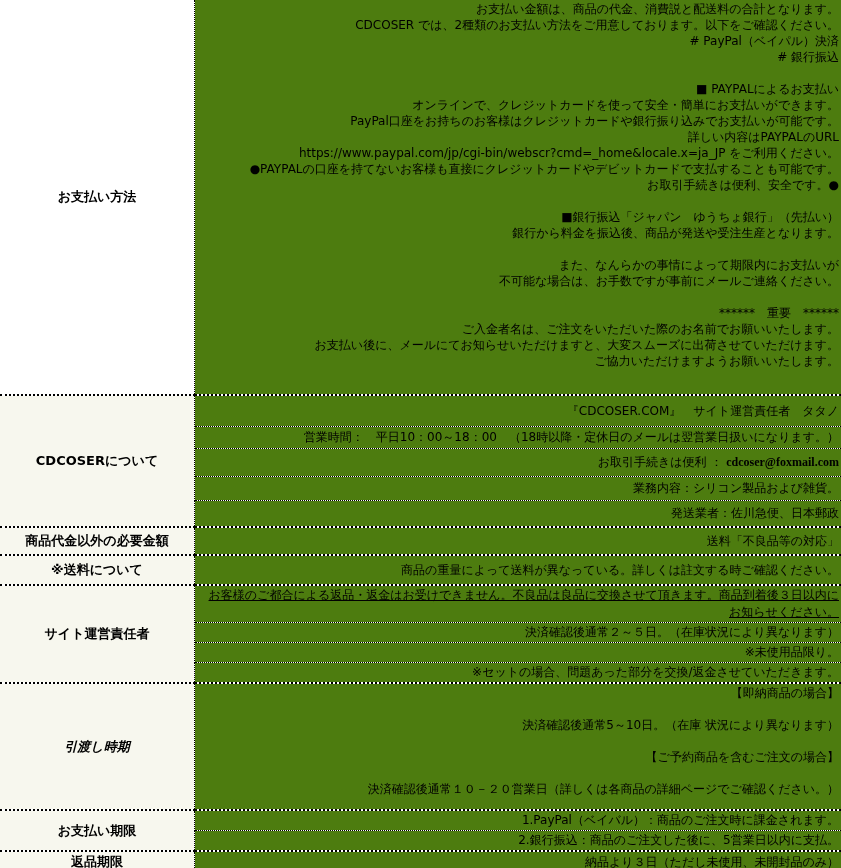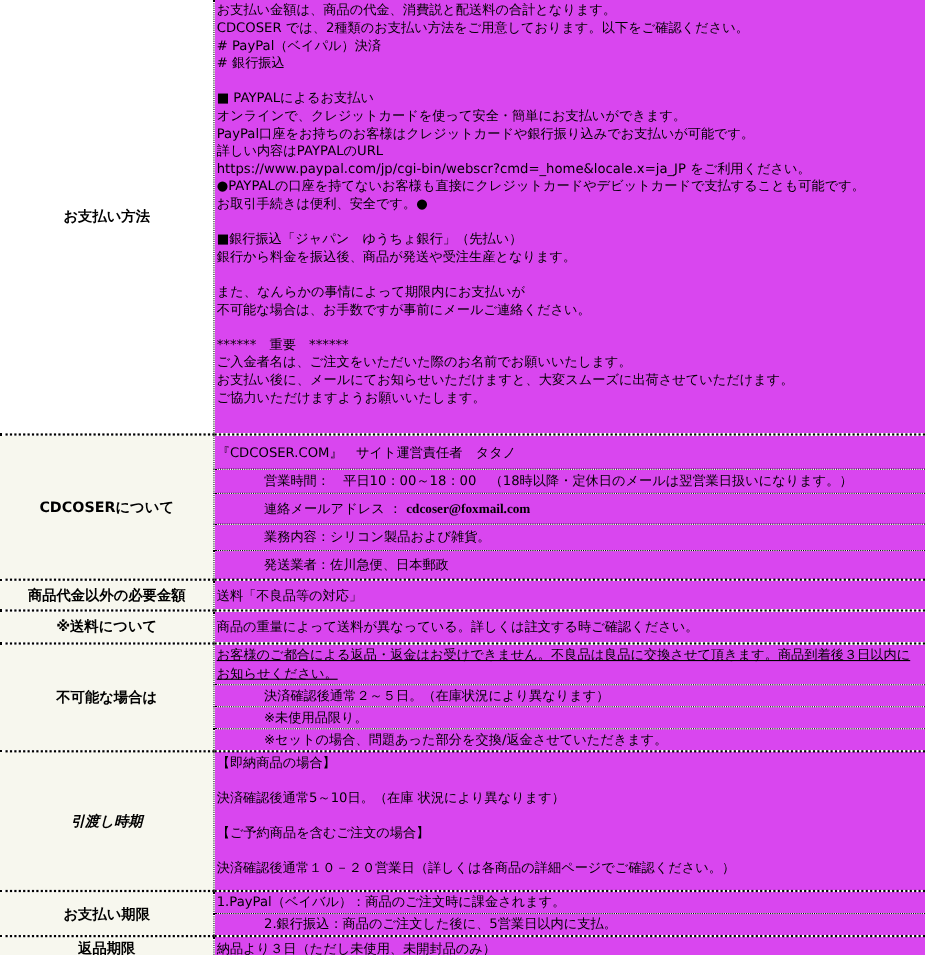--- a/index.html
+++ b/index.html
@@ -21,22 +21,22 @@
     width:190px;
     background:#f7f7ee;
     border-right:1px dotted #000;
     text-align:center;
     font-weight:bold;
     font-size:13px;
   }
   td.label.white-bg{background:#ffffff;}
   
   td.content{
-    background:#d946ef;
-    text-align:left;
+    background:#4d7c0f;
+    text-align:right;
     vertical-align:top;
   }
   td.content.vmid{vertical-align:middle;}
   .multiline{white-space:pre-wrap;line-height:16px;}
   
   tr.major > td{border-top:2px dotted #000;}
   tr.sub > td{border-top:1px dotted #000;padding-left:45px;}
   .email-value{font-weight:bold;font-family:Liberation Serif, serif;}
   
   .h396{height:392px;} .h30{height:28px;} .h21{height:19px;} .h27{height:25px;}
@@ -81,42 +81,42 @@
 
   <tr class="major">
     <td class="label" rowspan="5">CDCOSERについて</td>
     <td class="content vmid h30">『CDCOSER.COM』　サイト運営責任者　タタノ</td>
   </tr>
   <tr class="sub">
     <td class="content vmid h21">営業時間：　平日10：00～18：00　（18時以降・定休日のメールは翌営業日扱いになります。）</td>
   </tr>
   <tr class="sub">
     <td class="content vmid h27">
-      <span>連絡メールアドレス ： </span><span class="email-value">cdcoser@foxmail.com</span>
+      <span>お取引手続きは便利 ： </span><span class="email-value">cdcoser@foxmail.com</span>
     </td>
   </tr>
   <tr class="sub">
     <td class="content vmid h23">業務内容：シリコン製品および雑貨。</td>
   </tr>
   <tr class="sub">
     <td class="content vmid h25">発送業者：佐川急便、日本郵政</td>
   </tr>
 
   <tr class="major">
     <td class="label h26">商品代金以外の必要金額</td>
     <td class="content vmid">送料「不良品等の対応」</td>
   </tr>
 
   <tr class="major">
     <td class="label h28">※送料について</td>
     <td class="content vmid">商品の重量によって送料が異なっている。詳しくは註文する時ご確認ください。</td>
   </tr>
 
   <tr class="major">
-    <td class="label" rowspan="4">不可能な場合は</td>
+    <td class="label" rowspan="4">サイト運営責任者</td>
     <td class="content h36">お客様のご都合による返品・返金はお受けできません。不良品は良品に交換させて頂きます。商品到着後３日以内にお知らせください。</td>
   </tr>
   <tr class="sub">
     <td class="content h19">決済確認後通常２～５日。（在庫状況により異なります）</td>
   </tr>
   <tr class="sub">
     <td class="content h17">※未使用品限り。</td>
   </tr>
   <tr class="sub">
     <td class="content h13">※セットの場合、問題あった部分を交換/返金させていただきます。</td>

